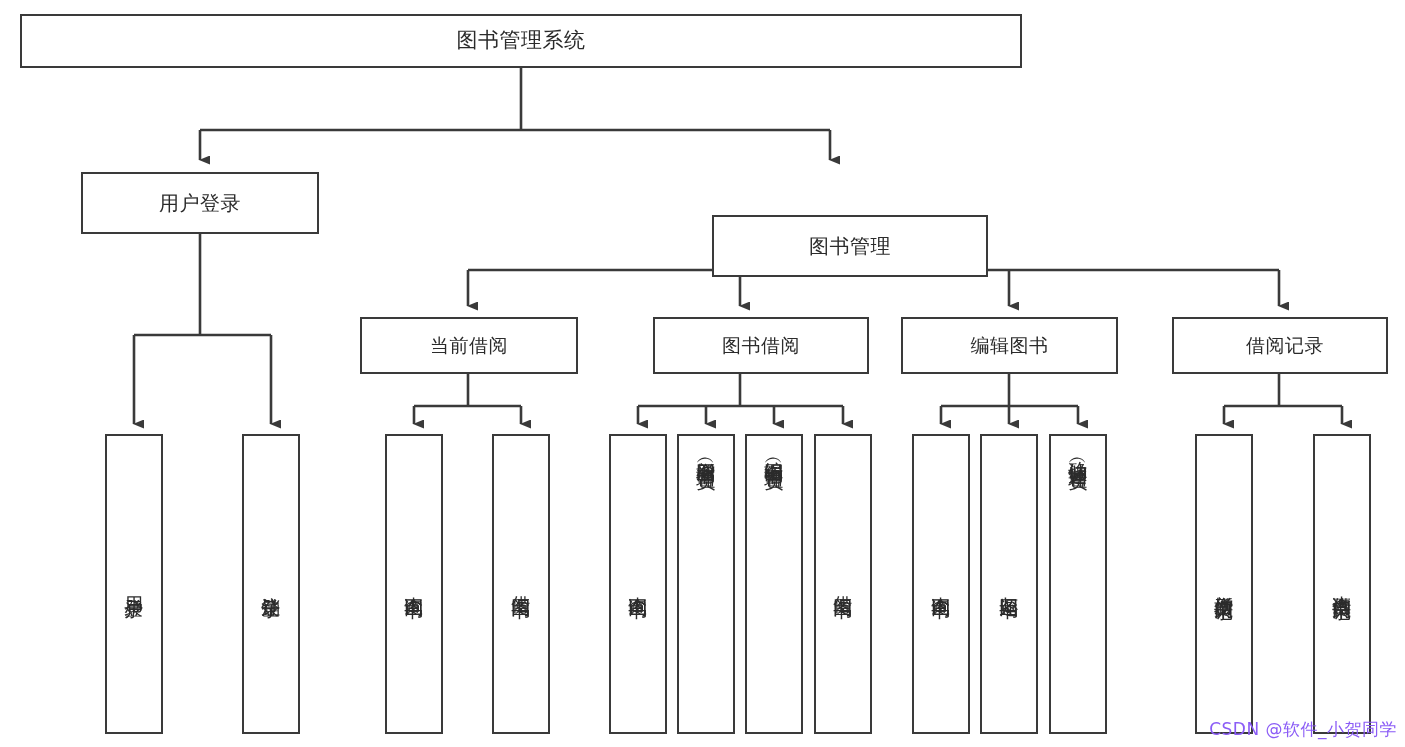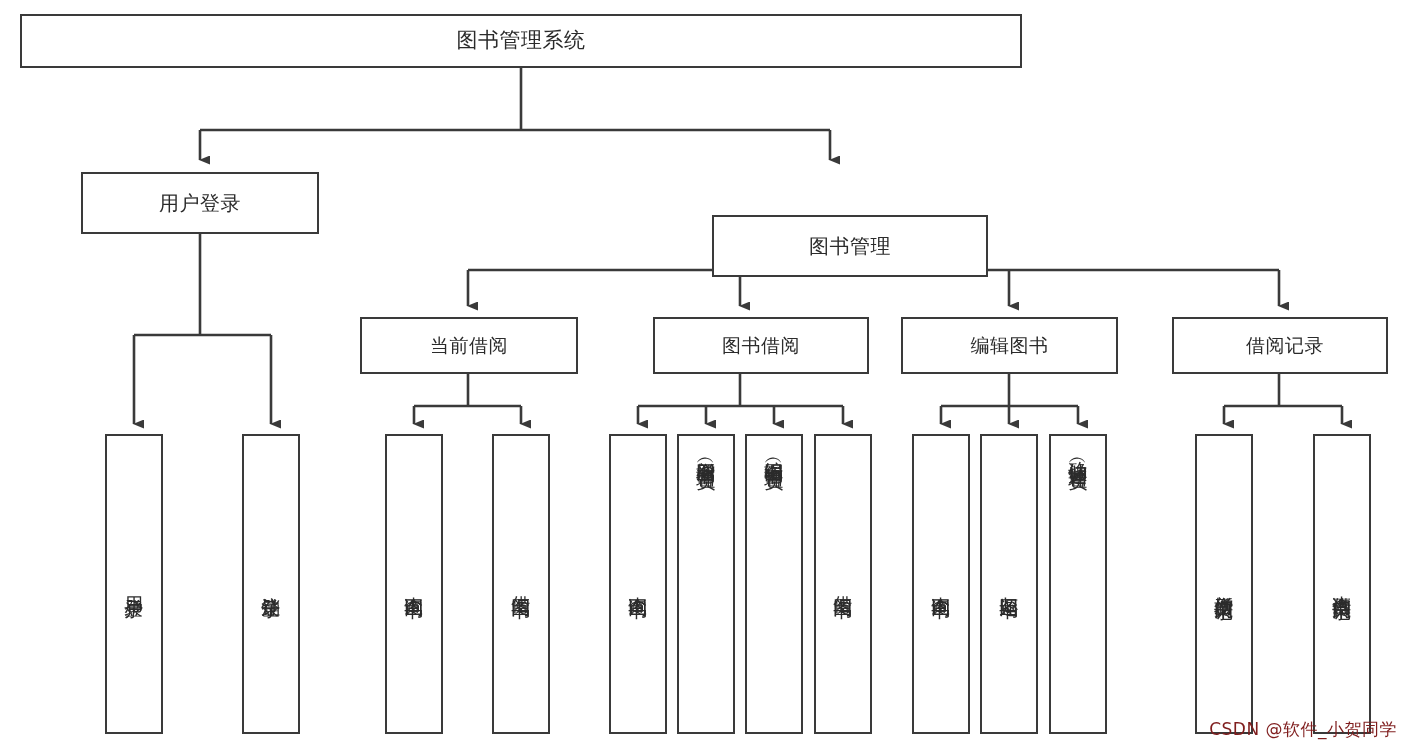--- a/index.html
+++ b/index.html
@@ -69,21 +69,21 @@
   
   .node-leaf.centered {
     align-items: center;
     padding-top: 0;
   }
   #watermark {
     position: absolute;
     right: 8px;
     bottom: 6px;
     font-size: 17px;
-    color: #7f1d1d;
+    color: #8b5cf6;
     letter-spacing: 0.5px;
     white-space: nowrap;
     z-index: 5;
   }
 </style>
 </head>
 <body>
 
 <div id="diagram-canvas">
 

